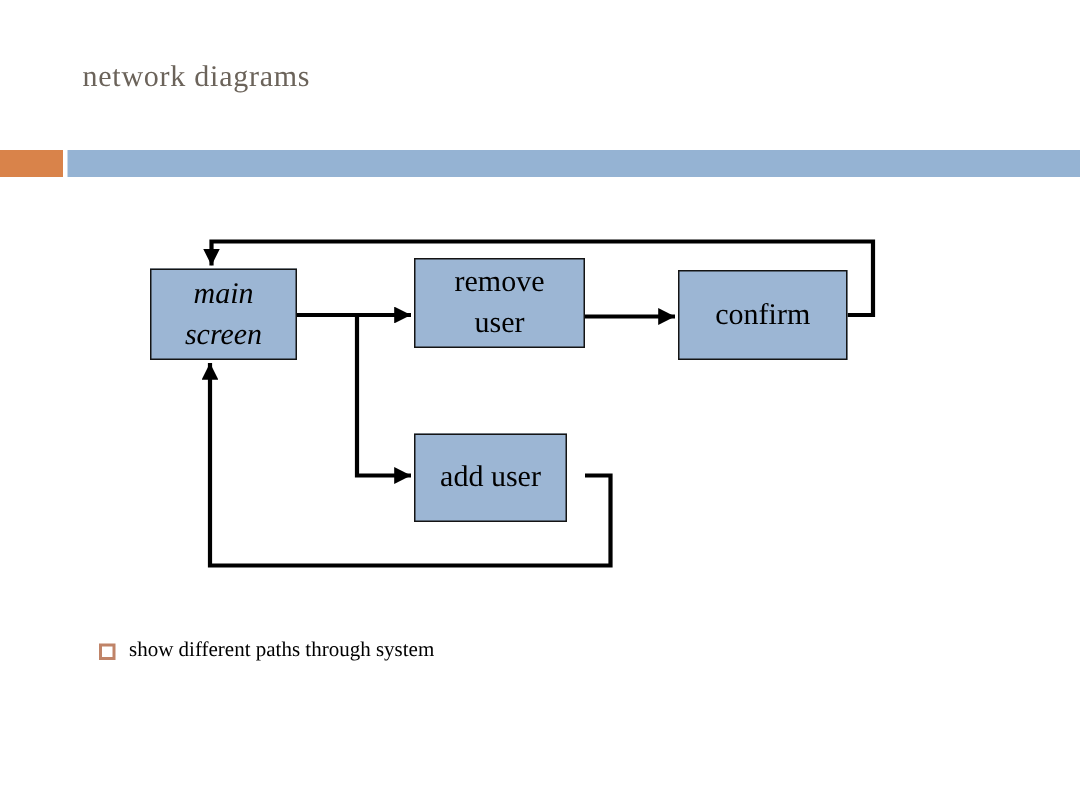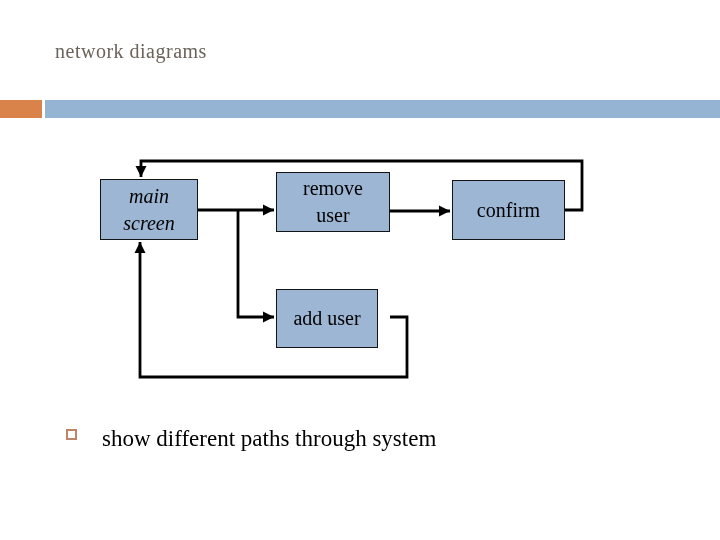--- a/index.html
+++ b/index.html
@@ -91,23 +91,22 @@
     top: 429px;
     width: 11px;
     height: 11px;
     border: 2px solid var(--bullet-marker-tan);
     background: var(--background);
   }
   .bullet-text {
     position: absolute;
     left: 86px;
     top: 426px;
-    font-size: 23px;
+    font-size: 14px;
     color: var(--text-black);
-    margin-left: 16px;
   }
 </style>
 </head>
 <body>
 
 <div class="slide">
 
   <h1 class="title">network diagrams</h1>
 
   <div class="accent-rect"></div>

